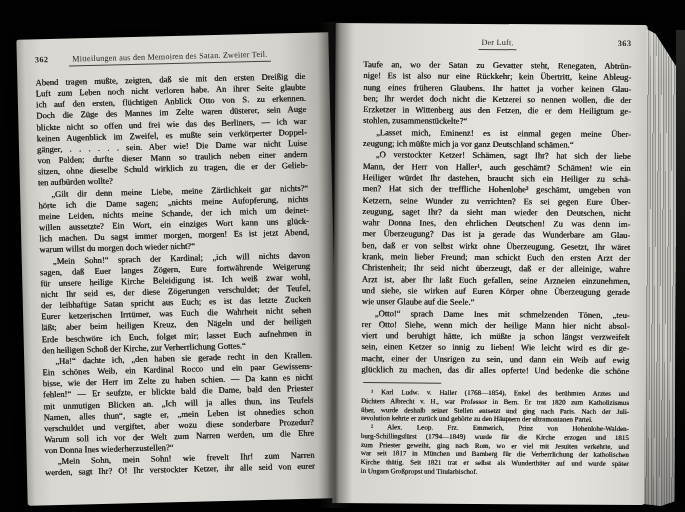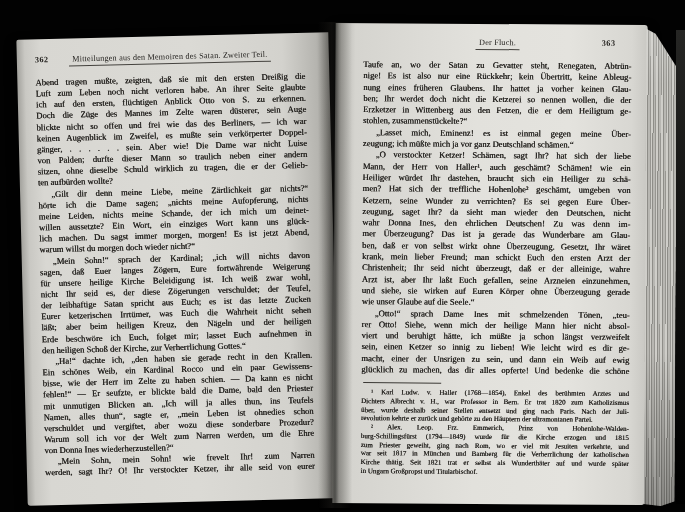--- a/index.html
+++ b/index.html
@@ -23,21 +23,21 @@
   .page-right{
     left:334px;top:24px;width:312px;height:480px;
     background:linear-gradient(to right,#83827d 0,#b5b4af 6px,#d5d4cf 20px,#e2e1dc 45%,#e4e3de 75%,#d8d7d2 95%,#c9c8c3 100%);
     transform:rotate(0.4deg);
     border-radius:0 3px 3px 0;
     padding:14px 16px 0 28px;
   }
   .pheader{position:relative;height:13px;margin-bottom:9px;font-size:8.2px;text-align:center;white-space:nowrap;}
   .pagenum{position:absolute;top:0;font-weight:bold;letter-spacing:0.5px;}
   .pagenum.pn-left{left:0;}
-  .pagenum.pn-right{right:16px;}
+  .pagenum.pn-right{right:0;}
   .running-title{display:inline-block;border-bottom:1px solid #44423e;padding:0 3px 1.5px;letter-spacing:0.2px;}
   .bodytext{font-size:8.6px;}
   .page-left .bodytext{line-height:11.15px;}
   .page-right .bodytext{line-height:11.3px;}
   .line{
     text-align:justify;text-align-last:justify;-moz-text-align-last:justify;
     text-shadow:0.25px 0 0 currentColor;
     white-space:normal;
   }
   .line.last{text-align-last:left;-moz-text-align-last:left;}
@@ -117,21 +117,21 @@
         </div>
         <div class="para">
           <div class="line ind">„Mein Sohn, mein Sohn! wie frevelt Ihr! zum Narren</div>
           <div class="line">werden, sagt Ihr? O! Ihr verstockter Ketzer, ihr alle seid von eurer</div>
         </div>
       </div>
   </div>
 
   <div class="page page-right">
     <div class="pheader">
-      <span class="running-title">Der Fluch.</span>
+      <span class="running-title">Der Luft.</span>
       <span class="pagenum pn-right">363</span>
     </div>
     <div class="bodytext" id="right-body">
         <div class="para">
           <div class="line">Taufe an, wo der Satan zu Gevatter steht, Renegaten, Abtrün-</div>
           <div class="line">nige! Es ist also nur eine Rückkehr; kein Übertritt, keine Ableug-</div>
           <div class="line">nung eines früheren Glaubens. Ihr hattet ja vorher keinen Glau-</div>
           <div class="line">ben; Ihr werdet doch nicht die Ketzerei so nennen wollen, die der</div>
           <div class="line">Erzketzer in Wittenberg aus den Fetzen, die er dem Heiligtum ge-</div>
           <div class="line last">stohlen, zusammenstückelte?“</div>

